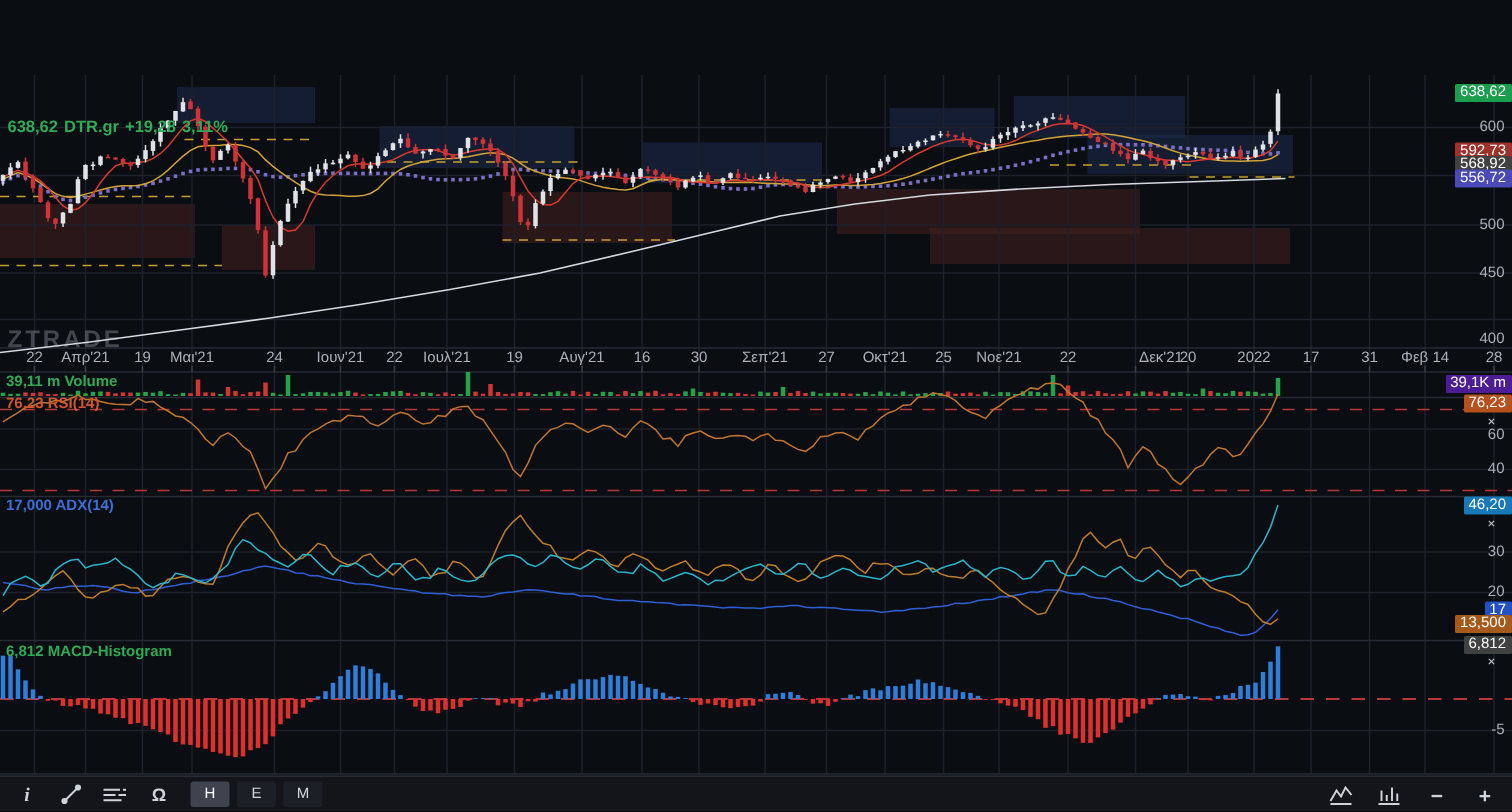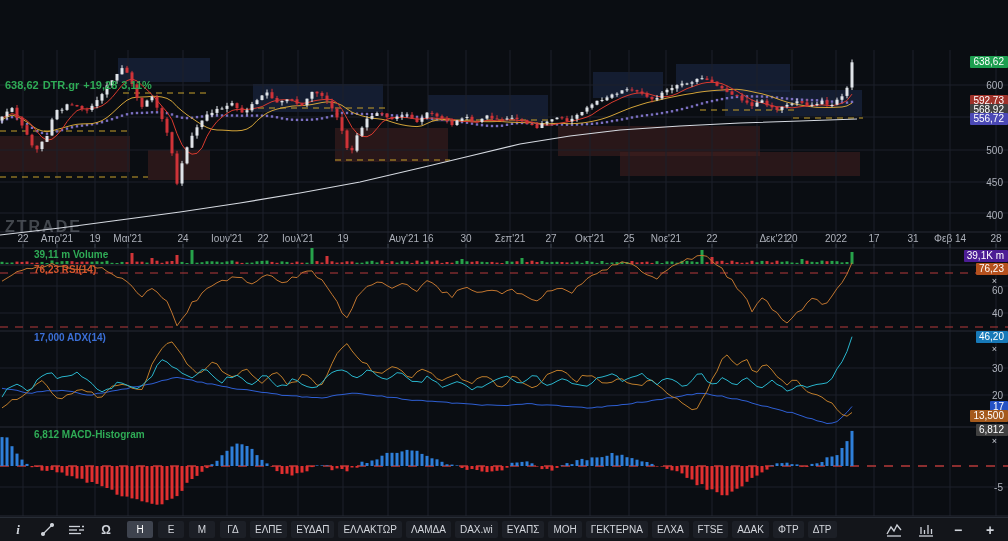--- a/index.html
+++ b/index.html
@@ -1,21 +1,21 @@
 <!DOCTYPE html>
 <html><head>
 <meta charset="utf-8">
 <style>
   html,body{margin:0;padding:0;background:#000;}
   #app{position:relative;width:1008px;height:541px;background:#0a0d12;overflow:hidden;
        font-family:"Liberation Sans",sans-serif;-webkit-font-smoothing:antialiased;}
   #chart-svg{position:absolute;left:0;top:0;}
   .legend{position:absolute;left:5px;top:47px;font-size:11px;font-weight:bold;color:#2fab56;white-space:nowrap;margin-top:32px;}
   .legend span{margin-right:4px;}
-  .pane-label{position:absolute;left:4px;font-size:10px;font-weight:bold;white-space:nowrap;margin-left:30px;}
+  .pane-label{position:absolute;left:4px;font-size:10px;font-weight:bold;white-space:nowrap;}
   #vol-label{top:249px;color:#2fab56;}
   #rsi-label{top:264px;color:#d4552c;}
   #adx-label{top:332px;color:#3b6fd6;}
   #macd-label{top:429px;color:#2fab56;}
   .watermark{position:absolute;left:5px;top:218px;font-size:16px;font-weight:bold;letter-spacing:2px;
              color:rgba(200,206,216,0.30);}
   .tlab{position:absolute;top:233px;font-size:10px;color:#aeb2bb;transform:translateX(-50%);white-space:nowrap;}
   .axlab{position:absolute;right:5px;font-size:10px;color:#aeb2bb;transform:translateY(-50%);white-space:nowrap;}
   .badge{position:absolute;right:0;height:12px;line-height:12px;font-size:10px;padding:0 4px 0 3px;
          color:#fff;border-radius:1px;white-space:nowrap;}
@@ -1001,42 +1001,42 @@
   <div id="time-axis">
       <div class="tlab" style="left: 23px;">22</div>
       <div class="tlab" style="left: 57px;">Απρ'21</div>
       <div class="tlab" style="left: 95px;">19</div>
       <div class="tlab" style="left: 128px;">Μαι'21</div>
       <div class="tlab" style="left: 183px;">24</div>
       <div class="tlab" style="left: 227px;">Ιουν'21</div>
       <div class="tlab" style="left: 263px;">22</div>
       <div class="tlab" style="left: 298px;">Ιουλ'21</div>
       <div class="tlab" style="left: 343px;">19</div>
-      <div class="tlab" style="left: 404px; text-align: center;">Αυγ'21</div>
+      <div class="tlab" style="left: 388px; text-align: center;">Αυγ'21</div>
       <div class="tlab" style="left: 428px;">16</div>
       <div class="tlab" style="left: 466px;">30</div>
       <div class="tlab" style="left: 510px;">Σεπ'21</div>
       <div class="tlab" style="left: 551px;">27</div>
       <div class="tlab" style="left: 590px;">Οκτ'21</div>
       <div class="tlab" style="left: 629px;">25</div>
       <div class="tlab" style="left: 666px;">Νοε'21</div>
       <div class="tlab" style="left: 712px;">22</div>
       <div class="tlab" style="left: 774px;">Δεκ'21</div>
       <div class="tlab" style="left: 792px;">20</div>
       <div class="tlab" style="left: 836px;">2022</div>
       <div class="tlab" style="left: 874px;">17</div>
       <div class="tlab" style="left: 913px;">31</div>
       <div class="tlab" style="left: 950px;">Φεβ 14</div>
       <div class="tlab" style="left: 996px;">28</div>
     </div>
   <div id="price-axis">
       <div class="axlab" style="top: 85px;">600</div>
       <div class="axlab" style="top: 150px;">500</div>
       <div class="axlab" style="top: 182px;">450</div>
-      <div class="axlab" style="top: 215px;">400</div>
+      <div class="axlab" style="top: 226px;">400</div>
       <div class="axlab" style="top: 290px; padding-left: 12px;">60</div>
       <div class="axlab" style="top: 313px;">40</div>
       <div class="axlab" style="top: 368px;">30</div>
       <div class="axlab" style="top: 395px;">20</div>
       <div class="axlab" style="top: 487px;">-5</div>
       <div class="badge" style="top: 56px; background: rgb(28, 158, 79);">638,62</div>
       <div class="badge" style="top: 95px; background: rgb(158, 49, 41);">592,73</div>
       <div class="badge" style="top: 104px; background: #404040;">568,92</div>
       <div class="badge" style="top: 113px; background: rgb(75, 73, 181);">556,72</div>
       <div class="badge" style="top: 250px; background: #4c1d95;">39,1K m</div>
@@ -1073,36 +1073,20 @@
         </div>
         <div class="tbtn iconbtn">
           <b style="font-size:12px;">Ω</b>
         </div>
       </div>
     <div id="tf-group" style="display:flex;gap:5px;align-items:center;">
         <div class="tbtn active">Η</div>
         <div class="tbtn">Ε</div>
         <div class="tbtn">Μ</div>
       </div>
-    <div id="sym-group" style="display:flex;gap:4px;align-items:center;">
-        <div class="tbtn">ΓΔ</div>
-        <div class="tbtn">ΕΛΠΕ</div>
-        <div class="tbtn">ΕΥΔΑΠ</div>
-        <div class="tbtn">ΕΛΛΑΚΤΩΡ</div>
-        <div class="tbtn">ΛΑΜΔΑ</div>
-        <div class="tbtn">DAX.wi</div>
-        <div class="tbtn">ΕΥΑΠΣ</div>
-        <div class="tbtn">ΜΟΗ</div>
-        <div class="tbtn">ΓΕΚΤΕΡΝΑ</div>
-        <div class="tbtn">ΕΛΧΑ</div>
-        <div class="tbtn">FTSE</div>
-        <div class="tbtn">ΑΔΑΚ</div>
-        <div class="tbtn">ΦΤΡ</div>
-        <div class="tbtn">ΔΤΡ</div>
-      </div>
     <div id="right-icons">
         <div class="tbtn iconbtn">
           <svg width="16" height="14" viewBox="0 0 16 14" fill="none" stroke="#cfd3da" stroke-width="1.3">
             <polyline points="1,11 5,4 8,8 11,2 15,7"></polyline>
             <line x1="1" y1="13" x2="15" y2="13"></line>
           </svg>
         </div>
         <div class="tbtn iconbtn">
           <svg width="16" height="14" viewBox="0 0 16 14" fill="none" stroke="#cfd3da" stroke-width="1.3">
             <line x1="3" y1="11" x2="3" y2="4"></line>

